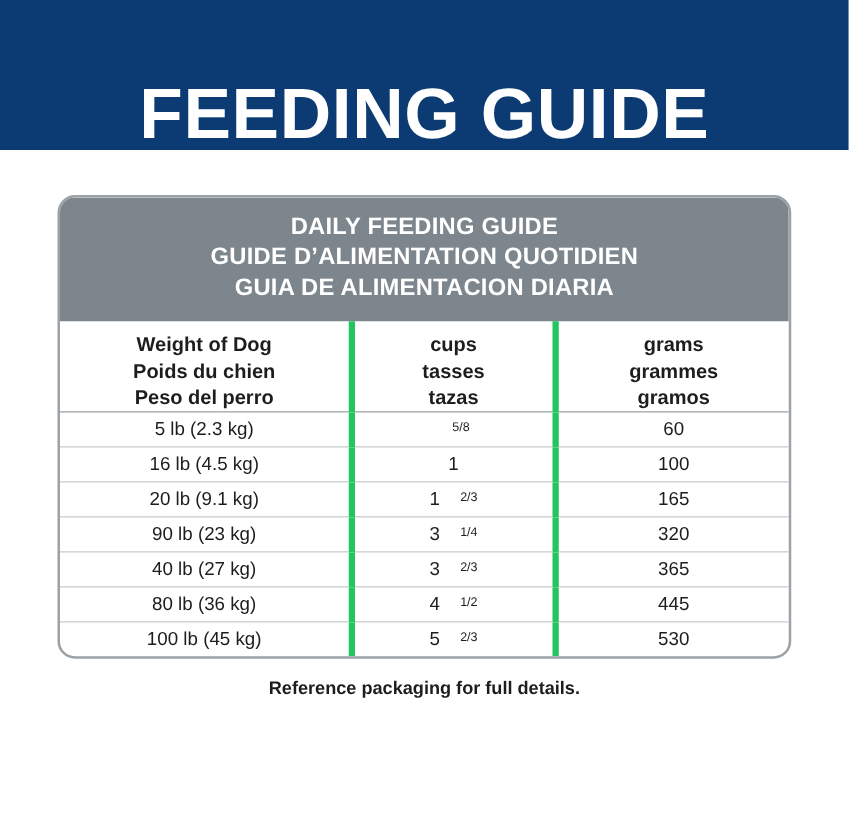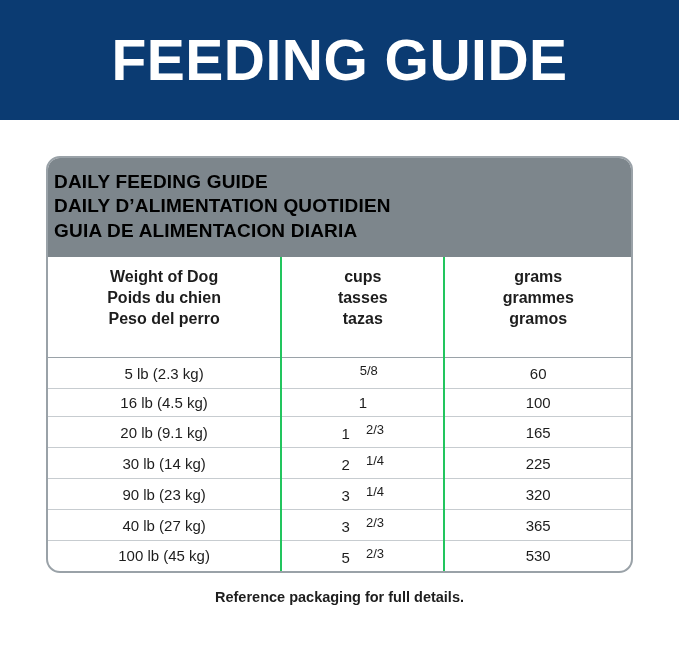--- a/index.html
+++ b/index.html
@@ -15,21 +15,21 @@
     color: #1d1d1d;
     overflow: hidden;
   }
 
   
   .banner {
     width: 100%;
     height: 120px;
     background: #0b3b72;
     display: flex;
-    align-items: center;
+    align-items: flex-end;
     justify-content: center;
   }
   .banner-title {
     color: #ffffff;
     font-size: 57px;
     font-weight: bold;
     letter-spacing: 0.5px;
     line-height: 1;
     font-family: "Liberation Sans", sans-serif;
   }
@@ -40,21 +40,22 @@
   }
   .card {
     border: 2px solid #9aa2a8;
     border-radius: 14px;
     overflow: hidden;
     background: #ffffff;
   }
 
   .card-head {
     background: #7d868c;
-    color: #000000;
+    color: #ffffff;
+    text-align: center;
     padding: 12px 6px 14px 6px;
   }
   .card-head div {
     font-size: 19px;
     font-weight: bold;
     line-height: 1.28;
     letter-spacing: 0.2px;
   }
 
   table {
@@ -62,41 +63,41 @@
     border-collapse: collapse;
     font-size: 15px;
   }
   th, td {
     text-align: center;
     vertical-align: middle;
   }
   thead th {
     font-size: 16px;
     font-weight: bold;
-    padding: 10px 4px 28px 4px;
+    padding: 10px 4px 0 4px;
     line-height: 1.3;
     border-bottom: 1px solid #9aa2a8;
   }
   thead th .sub {
     font-weight: bold;
     display: block;
   }
   tbody td {
     padding: 5px 4px;
     border-bottom: 1px solid #c7ccd0;
     font-size: 15px;
   }
   tbody tr:last-child td {
     border-bottom: none;
   }
   .col-div {
-    border-left: 2px solid #22c55e;
+    border-left: 5px solid #22c55e;
   }
   .frac {
-    font-size: 13px;
+    font-size: 10px;
     vertical-align: 0.38em;
     letter-spacing: 0;
     padding-left: 12px;
   }
   .amt {
     white-space: nowrap;
   }
 
   
   .footnote {
@@ -112,21 +113,21 @@
 
 <div class="banner">
   <div class="banner-title">FEEDING GUIDE</div>
 </div>
 
 <div class="card-wrap">
   <div class="card">
 
     <div class="card-head">
       <div>DAILY FEEDING GUIDE</div>
-      <div>DAILY D’ALIMENTATION QUOTIDIEN</div>
+      <div>GUIDE D’ALIMENTATION QUOTIDIEN</div>
       <div>GUIA DE ALIMENTACION DIARIA</div>
     </div>
 
     <table>
       <thead>
         <tr>
           <th style="width:40%;">
             <span class="sub">Weight of Dog</span>
             <span class="sub">Poids du chien</span>
             <span class="sub">Peso del perro</span>
@@ -153,33 +154,33 @@
             <td>16 lb (4.5 kg)</td>
             <td class="col-div amt"><span>1</span></td>
             <td class="col-div">100</td>
           </tr>
           <tr>
             <td>20 lb (9.1 kg)</td>
             <td class="col-div amt"><span>1</span> <span class="frac">2/3</span></td>
             <td class="col-div">165</td>
           </tr>
           <tr>
-            <td>30 lb (14 kg)</td>
-            <td class="col-div amt"><span>2</span> <span class="frac">1/4</span></td>
-            <td class="col-div">225</td>
-          </tr>
-          <tr>
             <td>90 lb (23 kg)</td>
             <td class="col-div amt"><span>3</span> <span class="frac">1/4</span></td>
             <td class="col-div">320</td>
           </tr>
           <tr>
             <td>40 lb (27 kg)</td>
             <td class="col-div amt"><span>3</span> <span class="frac">2/3</span></td>
             <td class="col-div">365</td>
+          </tr>
+          <tr>
+            <td>80 lb (36 kg)</td>
+            <td class="col-div amt"><span>4</span> <span class="frac">1/2</span></td>
+            <td class="col-div">445</td>
           </tr>
           <tr>
             <td>100 lb (45 kg)</td>
             <td class="col-div amt"><span>5</span> <span class="frac">2/3</span></td>
             <td class="col-div">530</td>
           </tr>
         </tbody>
     </table>
 
   </div>

